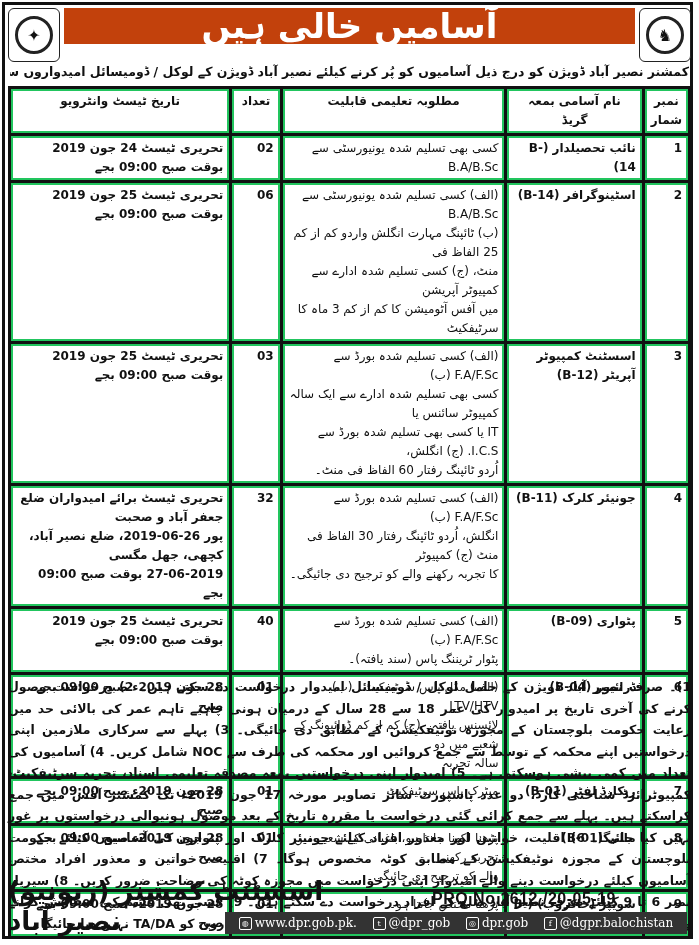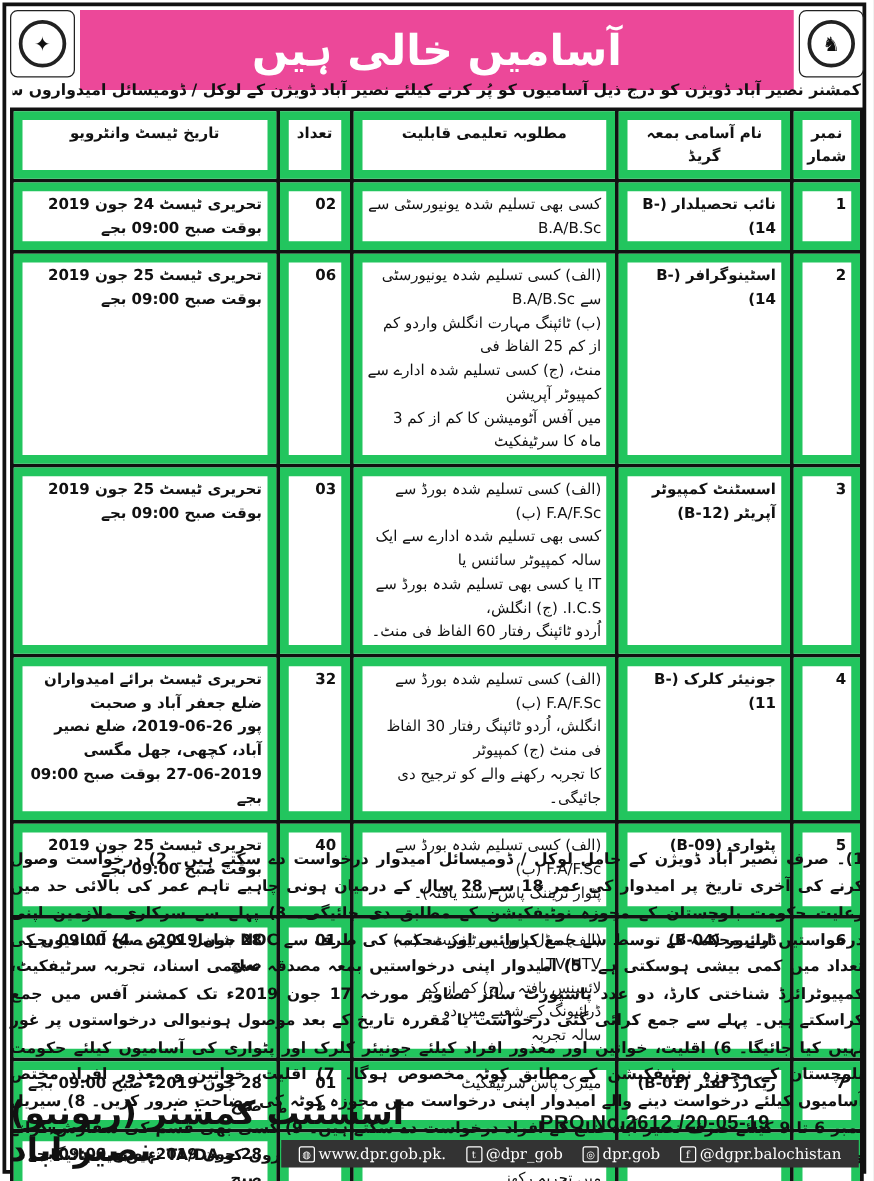--- a/index.html
+++ b/index.html
@@ -4,24 +4,24 @@
 <style>
   html,body{margin:0;padding:0;background:#fff;}
   body{width:699px;height:945px;overflow:hidden;font-family:"DejaVu Sans",sans-serif;color:#111;}
   .frame{position:absolute;left:2px;top:2px;width:691px;height:937px;border:3px solid #111;box-sizing:border-box;}
   .page{position:relative;width:699px;height:945px;}
   .header{position:absolute;left:8px;top:6px;width:683px;height:56px;}
   .logo{position:absolute;top:2px;width:50px;height:52px;border:1px solid #222;border-radius:6px;display:flex;align-items:center;justify-content:center;background:#fff;}
   .logo.left{left:0;}
   .logo.right{right:0;}
   .logo .emblem{width:38px;height:38px;border-radius:50%;border:3px solid #222;box-sizing:border-box;display:flex;align-items:center;justify-content:center;font-size:16px;}
-  .banner{position:absolute;left:56px;right:56px;top:2px;height:64px;background:#ec4899;color:#fff;display:flex;align-items:center;justify-content:center;font-size:34px;font-weight:bold;direction:rtl;font-family:"DejaVu Sans",sans-serif;}
+  .banner{position:absolute;left:56px;right:56px;top:2px;height:36px;background:#c2410c;color:#fff;display:flex;align-items:center;justify-content:center;font-size:34px;font-weight:bold;direction:rtl;font-family:"DejaVu Sans",sans-serif;}
   .intro{position:absolute;left:10px;right:10px;top:64px;height:20px;font-size:12.5px;direction:rtl;text-align:right;font-weight:bold;white-space:nowrap;overflow:hidden;}
   table.jobs{position:absolute;left:8px;top:86px;width:683px;border-collapse:separate;border-spacing:3px;direction:rtl;background:#111;}
-  table.jobs td,table.jobs th{background:#fff;border:7px solid #22c55e;font-size:12px;vertical-align:top;padding:1px 4px;line-height:19px;}
+  table.jobs td,table.jobs th{background:#fff;border:2px solid #22c55e;font-size:12px;vertical-align:top;padding:1px 4px;line-height:19px;}
   table.jobs th{font-weight:bold;height:19px;}
   .c-sr{width:30px;font-weight:bold;font-size:13px;}
   .c-post{width:127px;font-weight:bold;}
   .c-qual{width:224px;}
   .c-count{width:36px;font-weight:bold;font-size:13px;margin-top:20px;}
   .c-date{width:218px;font-weight:bold;}
   .qual-line{display:block;}
   .notes{position:absolute;left:8px;right:8px;top:676px;height:196px;font-size:12.5px;line-height:21.5px;direction:rtl;text-align:justify;font-weight:bold;}
   .footer-title{position:absolute;left:8px;top:876px;width:360px;height:30px;font-size:26px;font-weight:900;direction:rtl;text-align:left;}
   .prq{position:absolute;left:432px;top:890px;font-family:"Liberation Sans",sans-serif;font-weight:bold;font-size:16px;letter-spacing:0.5px;text-align:center;}

